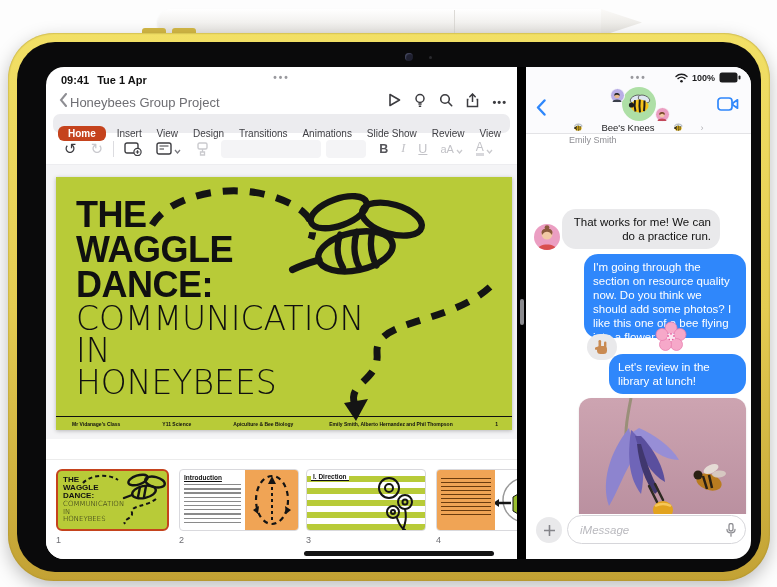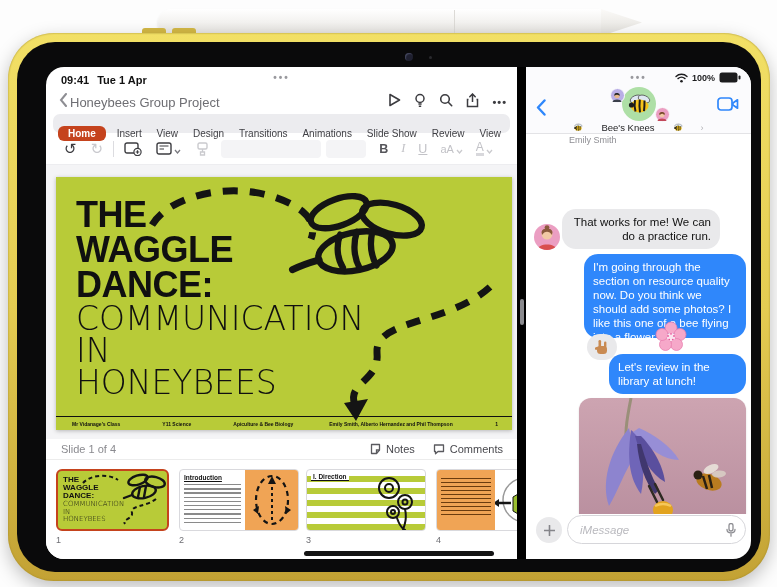--- a/index.html
+++ b/index.html
@@ -288,36 +288,20 @@
               <div class="slide-footer">
                 <span class="sf-item" style="margin-left:16px;">Mr Vidanage's Class</span>
                 <span class="sf-item" style="margin-left:42px;">Y11 Science</span>
                 <span class="sf-item" style="margin-left:42px;">Apiculture &amp; Bee Biology</span>
                 <span class="sf-item" style="margin-left:36px;">Emily Smith, Alberto Hernandez and Phil Thompson</span>
                 <span class="sf-item" style="margin-left:auto;margin-right:14px;">1</span>
               </div>
             </div>
           </div>
 
-          <div class="slide-statusrow">
-            <span class="slide-indicator">Slide 1 of 4</span>
-            <span class="notes-group">
-              <svg width="11" height="12" viewBox="0 0 11 12">
-                  <path d="M1.5 1.5 H9.5 V7 L6.5 10.5 H1.5 Z" fill="none" stroke="#5a5a5f" stroke-width="1.3" stroke-linejoin="round"></path>
-                  <path d="M6.5 10.5 V7 H9.5" fill="none" stroke="#5a5a5f" stroke-width="1.3"></path>
-                </svg>
-              <span class="notes-label">Notes</span>
-            </span>
-            <span class="comments-group">
-              <svg width="12" height="12" viewBox="0 0 12 12">
-                  <path d="M1.5 2 H10.5 V8.5 H5 L2.5 10.8 V8.5 H1.5 Z" fill="none" stroke="#5a5a5f" stroke-width="1.3" stroke-linejoin="round"></path>
-                </svg>
-              <span class="notes-label">Comments</span>
-            </span>
-          </div>
 
           <div class="filmstrip">
             <div class="thumb t1">
               <svg width="109" height="58" viewBox="0 0 109 58" style="position:absolute;left:0;top:0;">
                 <path d="M25 12 C32 4 50 2 60 9" fill="none" stroke="#141414" stroke-dasharray="4 3" stroke-width="2"></path>
                 <path d="M98 28 C88 36 72 34 74 42 C75 48 64 48 67 53" fill="none" stroke="#141414" stroke-dasharray="4 3" stroke-width="2"></path>
                 <g stroke="#141414" fill="none" stroke-width="2.4" stroke-linecap="round">
                   <ellipse cx="80" cy="9" rx="10" ry="4.5" transform="rotate(-18 80 9)"></ellipse>
                   <ellipse cx="97" cy="11" rx="10" ry="5" transform="rotate(14 97 11)"></ellipse>
                   <ellipse cx="86" cy="21" rx="12" ry="6" transform="rotate(-12 86 21)"></ellipse>

